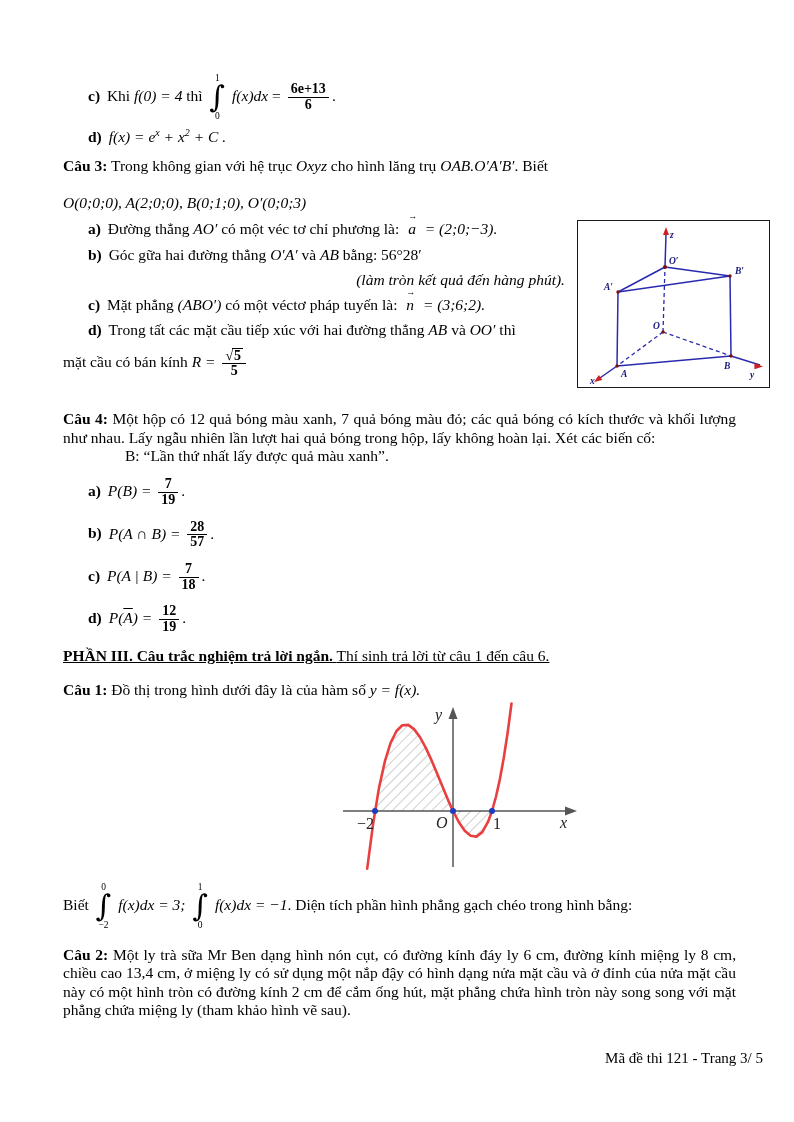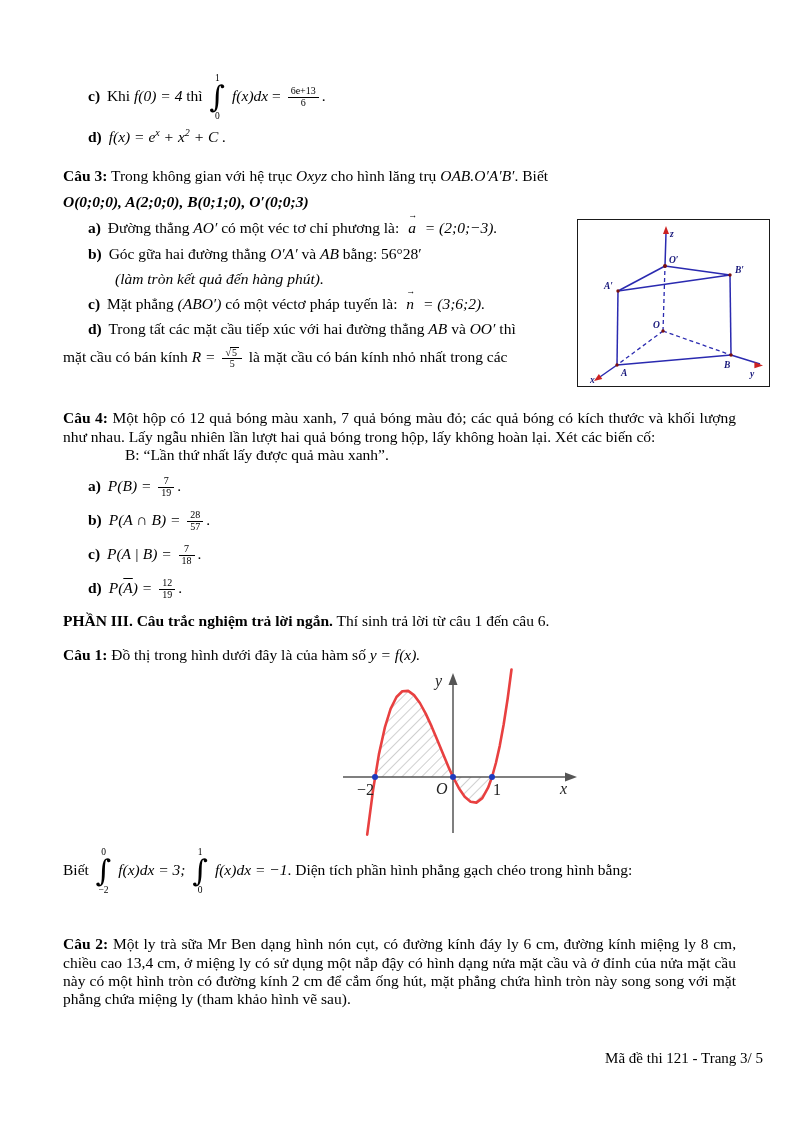--- a/index.html
+++ b/index.html
@@ -8,26 +8,26 @@
     box-sizing:border-box; padding:66px 24px 0 63px;
     font-family:"Liberation Serif", serif; font-size:15.5px; line-height:1.18; color:#000;
     background:#fff;
   }
   p{margin:0;}
   .tw{width:673px;}
   .just{text-align:justify;}
   .opt{padding-left:25px; margin:7px 0;}
   .lbl{font-weight:bold; margin-right:3px;}
   .m{font-style:italic;}
-  .note{padding-left:52px; font-style:italic; margin:2px 0 4px 0;}
+  .note{padding-left:52px; font-style:italic; margin:2px 0 4px 0;text-align:right;}
   .indent2{padding-left:62px;}
   .sup{font-size:10px; vertical-align:super; line-height:0; font-style:italic;}
   
   .frac{display:inline-block; vertical-align:middle; text-align:center; margin:0 3px; line-height:1.05;}
-  .frac .num,.frac .den{display:block; padding:0 3px; font-size:10px;}
+  .frac .num,.frac .den{display:block; padding:0 3px; font-size:14px;font-weight:bold;}
   .frac .den{border-top:1px solid #000;}
   
   .rad{font-style:normal;}
   .radn{display:inline-block; border-top:1px solid #000; padding:0 2px; margin-left:-1px;}
   
   .dint{display:inline-flex; flex-direction:column; align-items:center; vertical-align:middle; margin:0 3px; line-height:1;}
   .dint .lim{font-size:9.5px; line-height:1.1; font-style:normal;}
   .dint .isym{font-size:30px; line-height:0.92; font-style:normal; font-family:"DejaVu Serif", serif;}
   
   .vec{position:relative; display:inline-block; font-style:italic; margin:0 3px; padding:0 2px;}
@@ -70,28 +70,28 @@
     <span class="frac"><span class="num">6e+13</span><span class="den">6</span></span><span>.</span>
   </p>
 
   <p class="opt">
     <b class="lbl">d)</b>
     <span class="m">f(x) = e</span><span class="sup">x</span>
     <span class="m">+ x</span><span class="sup">2</span>
     <span class="m">+ C .</span>
   </p>
 
-  <p class="tw" style="margin-top:20px;">
+  <p class="tw" style="margin-top:10px;">
     <b>Câu 3:</b>
     <span>Trong không gian với hệ trục</span>
     <span class="m">Oxyz</span>
     <span>cho hình lăng trụ</span>
     <span class="m">OAB.O′A′B′</span><span>. Biết</span>
   </p>
-  <p class="m" style="margin-top:8px;font-weight:bold;">O(0;0;0),  A(2;0;0),  B(0;1;0),  O′(0;0;3)</p>
+  <p class="m" style="margin-top:19px;">O(0;0;0),  A(2;0;0),  B(0;1;0),  O′(0;0;3)</p>
 
   <div class="cau3-body">
 
     <div class="figure-box">
       <svg width="190" height="165" viewBox="0 0 190 165">
 
         <g stroke="#2a2ab0" stroke-width="1.3" stroke-dasharray="4,3" fill="none">
           <line x1="85" y1="111" x2="87" y2="46"></line>
           <line x1="85" y1="111" x2="39" y2="145"></line>
           <line x1="85" y1="111" x2="153" y2="135"></line>
@@ -171,21 +171,20 @@
       <span class="m">AB</span>
       <span>và</span>
       <span class="m">OO′</span>
       <span>thì</span>
     </p>
 
     <p class="rline">
       <span>mặt cầu có bán kính</span>
       <span class="m">R =</span>
       <span class="frac"><span class="num"><span class="rad">√</span><span class="radn">5</span></span><span class="den">5</span></span>
-      <span>là mặt cầu có bán kính nhỏ nhất trong các</span>
     </p>
     <div class="clear"></div>
   </div>
 
 
   <p class="tw just" style="margin-top:14px;">
     <b>Câu 4:</b>
     <span>Một hộp có 12 quả bóng màu xanh, 7 quả bóng màu đỏ; các quả bóng có kích thước và khối lượng như nhau. Lấy ngẫu nhiên lần lượt hai quả bóng trong hộp, lấy không hoàn lại. Xét các biến cố:</span>
   </p>
   <p class="indent2">B: “Lần thứ nhất lấy được quả màu xanh”.</p>
@@ -207,21 +206,21 @@
     <span class="m">P(A | B) =</span>
     <span class="frac"><span class="num">7</span><span class="den">18</span></span><span>.</span>
   </p>
 
   <p class="opt tallopt">
     <b class="lbl">d)</b>
     <span class="m">P(</span><span class="ol">A</span><span class="m">) =</span>
     <span class="frac"><span class="num">12</span><span class="den">19</span></span><span>.</span>
   </p>
 
-  <p class="tw" style="margin-top:8px;">
+  <p class="tw" style="margin-top:8px;text-decoration:underline;">
     <b>PHẦN III. Câu trắc nghiệm trả lời ngắn.</b>
     <span>Thí sinh trả lời từ câu 1 đến câu 6.</span>
   </p>
 
   <p class="tw" style="margin-top:16px;">
     <b>Câu 1:</b>
     <span>Đồ thị trong hình dưới đây là của hàm số</span>
     <span class="m">y = f(x).</span>
   </p>
 
@@ -270,20 +269,20 @@
       </span>
     <span class="m">f(x)dx = 3;</span>
     <span class="dint">
         <span class="lim">1</span>
         <span class="isym">∫</span>
         <span class="lim">0</span>
       </span>
     <span class="m">f(x)dx = −1</span><span>. Diện tích phần hình phẳng gạch chéo trong hình bằng:</span>
   </p>
 
-  <p class="tw just" style="margin-top:40px;">
+  <p class="tw just" style="margin-top:16px;">
     <b>Câu 2:</b>
     <span>Một ly trà sữa Mr Ben dạng hình nón cụt, có đường kính đáy ly 6 cm, đường kính miệng ly 8 cm, chiều cao 13,4 cm, ở miệng ly có sử dụng một nắp đậy có hình dạng nửa mặt cầu và ở đỉnh của nửa mặt cầu này có một hình tròn có đường kính 2 cm để cắm ống hút, mặt phẳng chứa hình tròn này song song với mặt phẳng chứa miệng ly (tham khảo hình vẽ sau).</span>
   </p>
 
   <div class="footer">Mã đề thi 121 - Trang 3/ 5</div>
 
 </div>
 
 </body></html>

